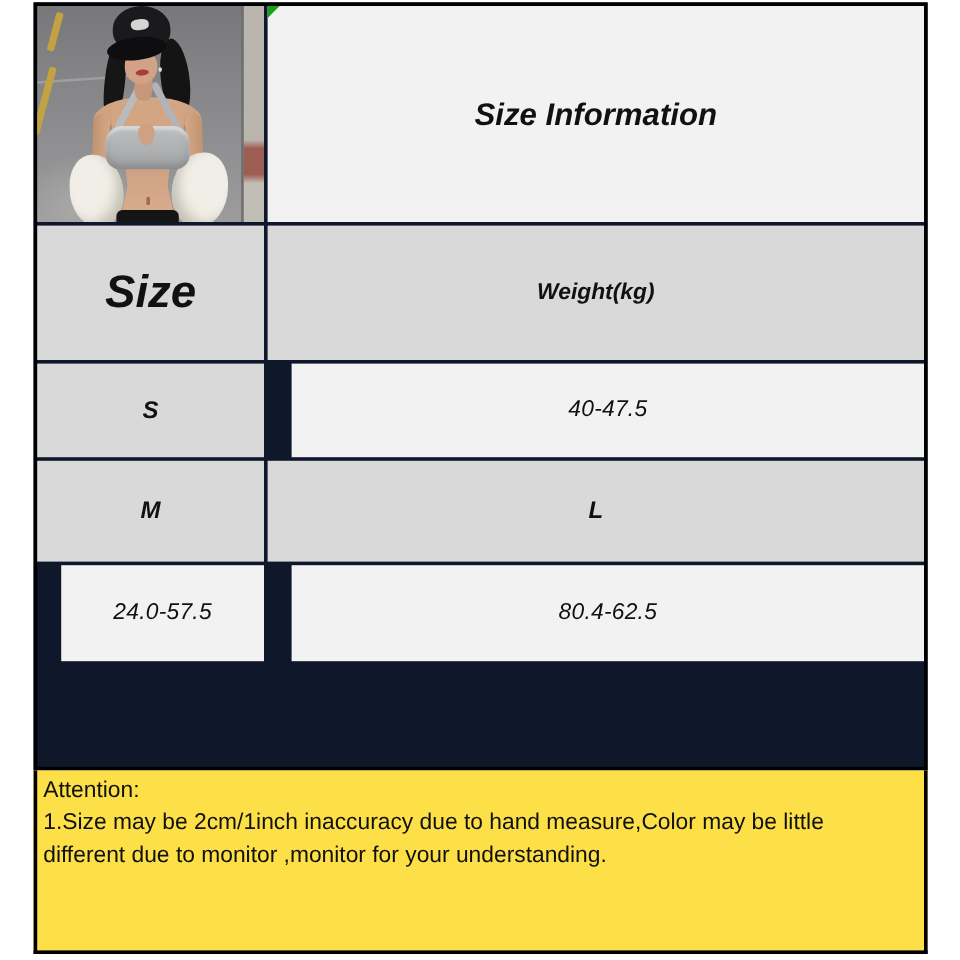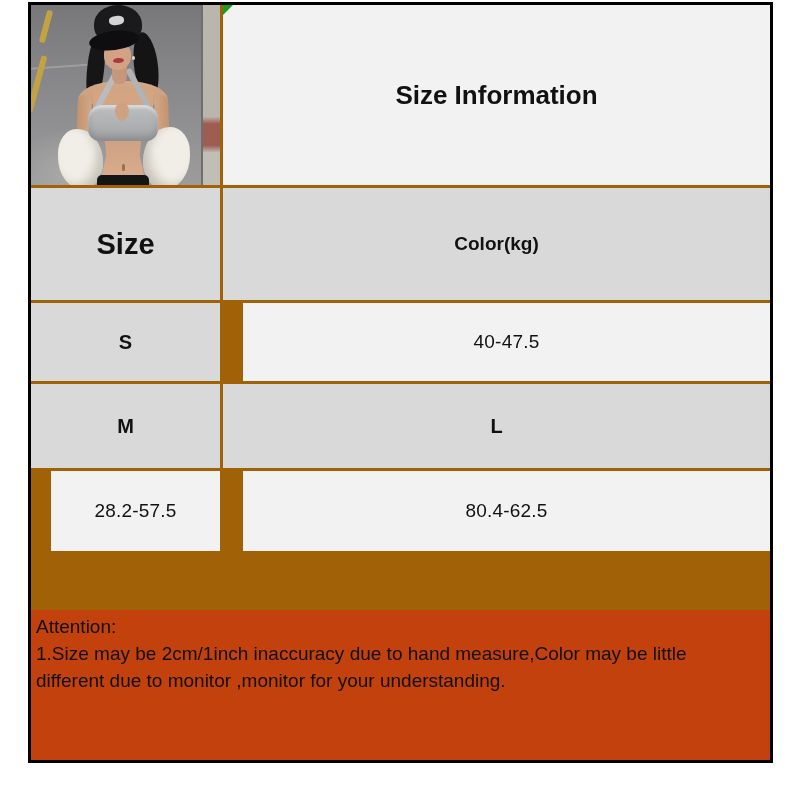--- a/index.html
+++ b/index.html
@@ -1,35 +1,35 @@
 <!DOCTYPE html>
 <html><head>
 <meta charset="utf-8">
 <style>
   html,body{margin:0;padding:0;background:#ffffff;width:800px;height:800px;
     font-family:"Liberation Sans","DejaVu Sans",sans-serif;color:#111;}
   .stage{position:absolute;left:0;top:0;width:800px;height:800px;background:#fff;overflow:hidden;}
 
   
   .sheet{position:absolute;left:28px;top:2px;width:745px;box-sizing:border-box;
-    border:3px solid #000;background:#a16207;display:grid;
+    border:3px solid #000;background:#0f172a;display:grid;
     grid-template-columns:189px 547px;
-    grid-template-rows:180px 112px 78px 84px 80px 85px;gap:3px;}
+    grid-template-rows:180px 112px 78px 84px 80px 85px;gap:3px;font-style:italic;}
   .c{display:flex;align-items:center;justify-content:center;text-align:center;}
   .titleCell{background:#f2f2f2;position:relative;font-size:26px;font-weight:bold;}
-  .hSize{background:#d9d9d9;font-size:29px;font-weight:bold;}
+  .hSize{background:#d9d9d9;font-size:38px;font-weight:bold;}
   .hWeight{background:#d9d9d9;font-size:19px;font-weight:bold;}
   .sizeCell{background:#d9d9d9;font-size:20px;font-weight:bold;}
   .valCell{background:#f2f2f2;font-size:19px;letter-spacing:.2px;margin-left:20px;}
   .cornerTri{position:absolute;left:0;top:0;width:0;height:0;
     border-top:10px solid #18a018;border-right:10px solid transparent;}
 
   
-  .attention{position:absolute;left:28px;top:610px;width:745px;height:153px;
-    box-sizing:border-box;background:#c2410c;border:3px solid #000;border-top:none;
+  .attention{position:absolute;left:28px;top:642px;width:745px;height:153px;
+    box-sizing:border-box;background:#fde047;border:3px solid #000;border-top:none;
     padding:3px 5px;font-size:19px;line-height:27px;}
 
   
   .photoCell{position:relative;overflow:hidden;
     background:linear-gradient(180deg,#78787a 0%,#87878a 40%,#929294 72%,#9c9c9d 100%);}
   .pp{position:absolute;}
   .roadPatch{left:-20px;top:120px;width:120px;height:90px;border-radius:50%;
     background:radial-gradient(ellipse,rgba(190,190,186,.45),rgba(190,190,186,0) 65%);}
   .roadSeam{left:0;top:60px;width:78px;height:2px;background:rgba(205,205,205,.35);transform:rotate(-4deg);}
   .dash1{left:12px;top:5px;width:6px;height:33px;border-radius:2px;background:#c2a243;transform:rotate(15deg);}
@@ -101,29 +101,29 @@
       <div class="pp jacketR"></div>
       <div class="pp bottomBlack"></div>
     </div>
 
     <div class="c titleCell">
       <div class="cornerTri"></div>
       <span>Size Information</span>
     </div>
 
     <div class="c hSize">Size</div>
-    <div class="c hWeight">Color(kg)</div>
+    <div class="c hWeight">Weight(kg)</div>
 
     <div class="c sizeCell">S</div>
     <div class="c valCell">40-47.5</div>
 
     <div class="c sizeCell">M</div>
 
     <div class="c sizeCell">L</div>
-    <div class="c valCell">28.2-57.5</div>
+    <div class="c valCell">24.0-57.5</div>
 
     <div class="c valCell">80.4-62.5</div>
   </div>
 
   <div class="attention">
     <div>Attention:</div>
     <div>1.Size may be 2cm/1inch inaccuracy due to hand measure,Color may be little</div>
     <div>different due to monitor ,monitor for your understanding.</div>
   </div>
 

